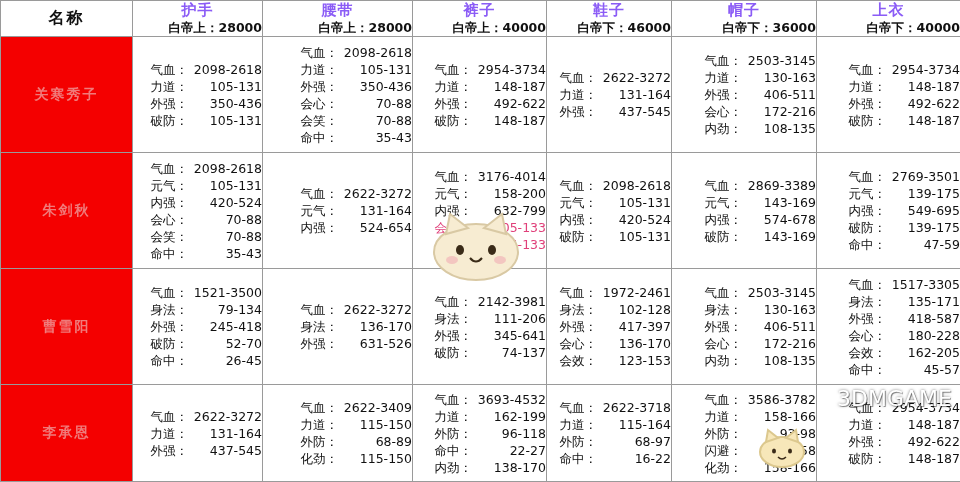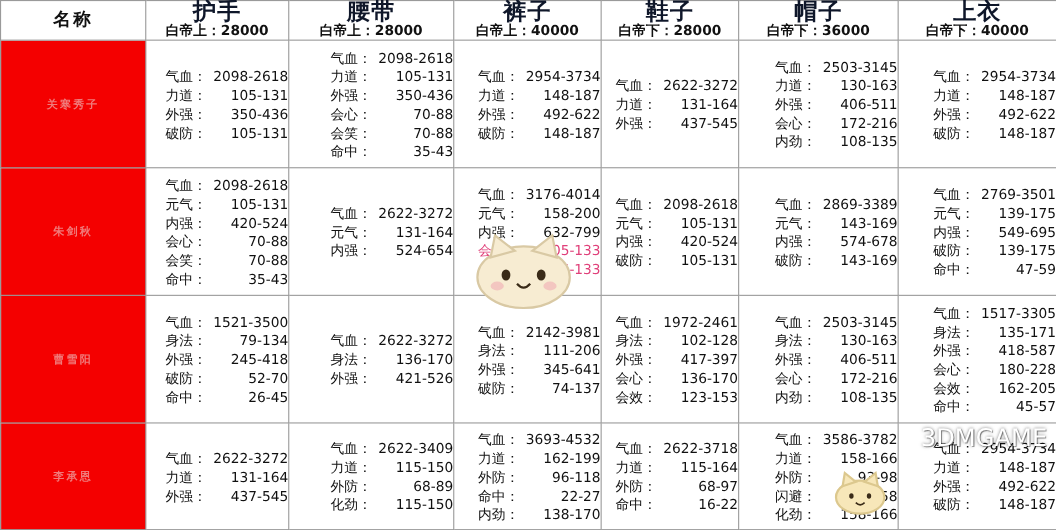--- a/index.html
+++ b/index.html
@@ -30,44 +30,45 @@
     vertical-align: middle;
     padding: 0;
   }
   
   .hdr {
     height: 36px;
     text-align: center;
     background: #ffffff;
   }
   .hdr .slot {
-    font-size: 21px;
+    font-size: 15px;
     font-weight: bold;
-    color: #0f172a;
+    color: #8b5cf6;
     letter-spacing: 1px;
     line-height: 16px;
   }
   .hdr .req {
     font-size: 12.5px;
     color: #111;
     line-height: 16px;
     margin-top: 2px;
+    text-align: right;
   }
   .hdr-name {
     font-size: 16px;
     font-weight: bold;
     color: #111;
     letter-spacing: 2px;
   }
   
   .namecell {
     background: #f40000;
     color: #f07a7a;
     text-align: center;
-    font-size: 10px;
+    font-size: 14px;
     letter-spacing: 2px;
     font-weight: bold;
   }
   
   .statcell {
     background: #ffffff;
     padding: 4px 8px 4px 6px;
     text-align: right;
   }
   .statline {
@@ -153,21 +154,21 @@
         <th>
           <div class="slot">腰带</div>
           <div class="req">白帝上：28000</div>
         </th>
         <th>
           <div class="slot">裤子</div>
           <div class="req">白帝上：40000</div>
         </th>
         <th>
           <div class="slot">鞋子</div>
-          <div class="req">白帝下：28000</div>
+          <div class="req">白帝下：46000</div>
         </th>
         <th>
           <div class="slot">帽子</div>
           <div class="req">白帝下：36000</div>
         </th>
         <th>
           <div class="slot">上衣</div>
           <div class="req">白帝下：40000</div>
         </th>
       </tr>
@@ -261,21 +262,21 @@
           <td class="statcell">
             <div class="statline"><span class="k">气血：</span><span class="v">1521-3500</span></div>
             <div class="statline"><span class="k">身法：</span><span class="v">79-134</span></div>
             <div class="statline"><span class="k">外强：</span><span class="v">245-418</span></div>
             <div class="statline"><span class="k">破防：</span><span class="v">52-70</span></div>
             <div class="statline"><span class="k">命中：</span><span class="v">26-45</span></div>
           </td>
           <td class="statcell">
             <div class="statline"><span class="k">气血：</span><span class="v">2622-3272</span></div>
             <div class="statline"><span class="k">身法：</span><span class="v">136-170</span></div>
-            <div class="statline"><span class="k">外强：</span><span class="v">421-526</span></div>
+            <div class="statline"><span class="k">外强：</span><span class="v">631-526</span></div>
           </td>
           <td class="statcell">
             <div class="statline"><span class="k">气血：</span><span class="v">2142-3981</span></div>
             <div class="statline"><span class="k">身法：</span><span class="v">111-206</span></div>
             <div class="statline"><span class="k">外强：</span><span class="v">345-641</span></div>
             <div class="statline"><span class="k">破防：</span><span class="v">74-137</span></div>
           </td>
           <td class="statcell">
             <div class="statline"><span class="k">气血：</span><span class="v">1972-2461</span></div>
             <div class="statline"><span class="k">身法：</span><span class="v">102-128</span></div>

